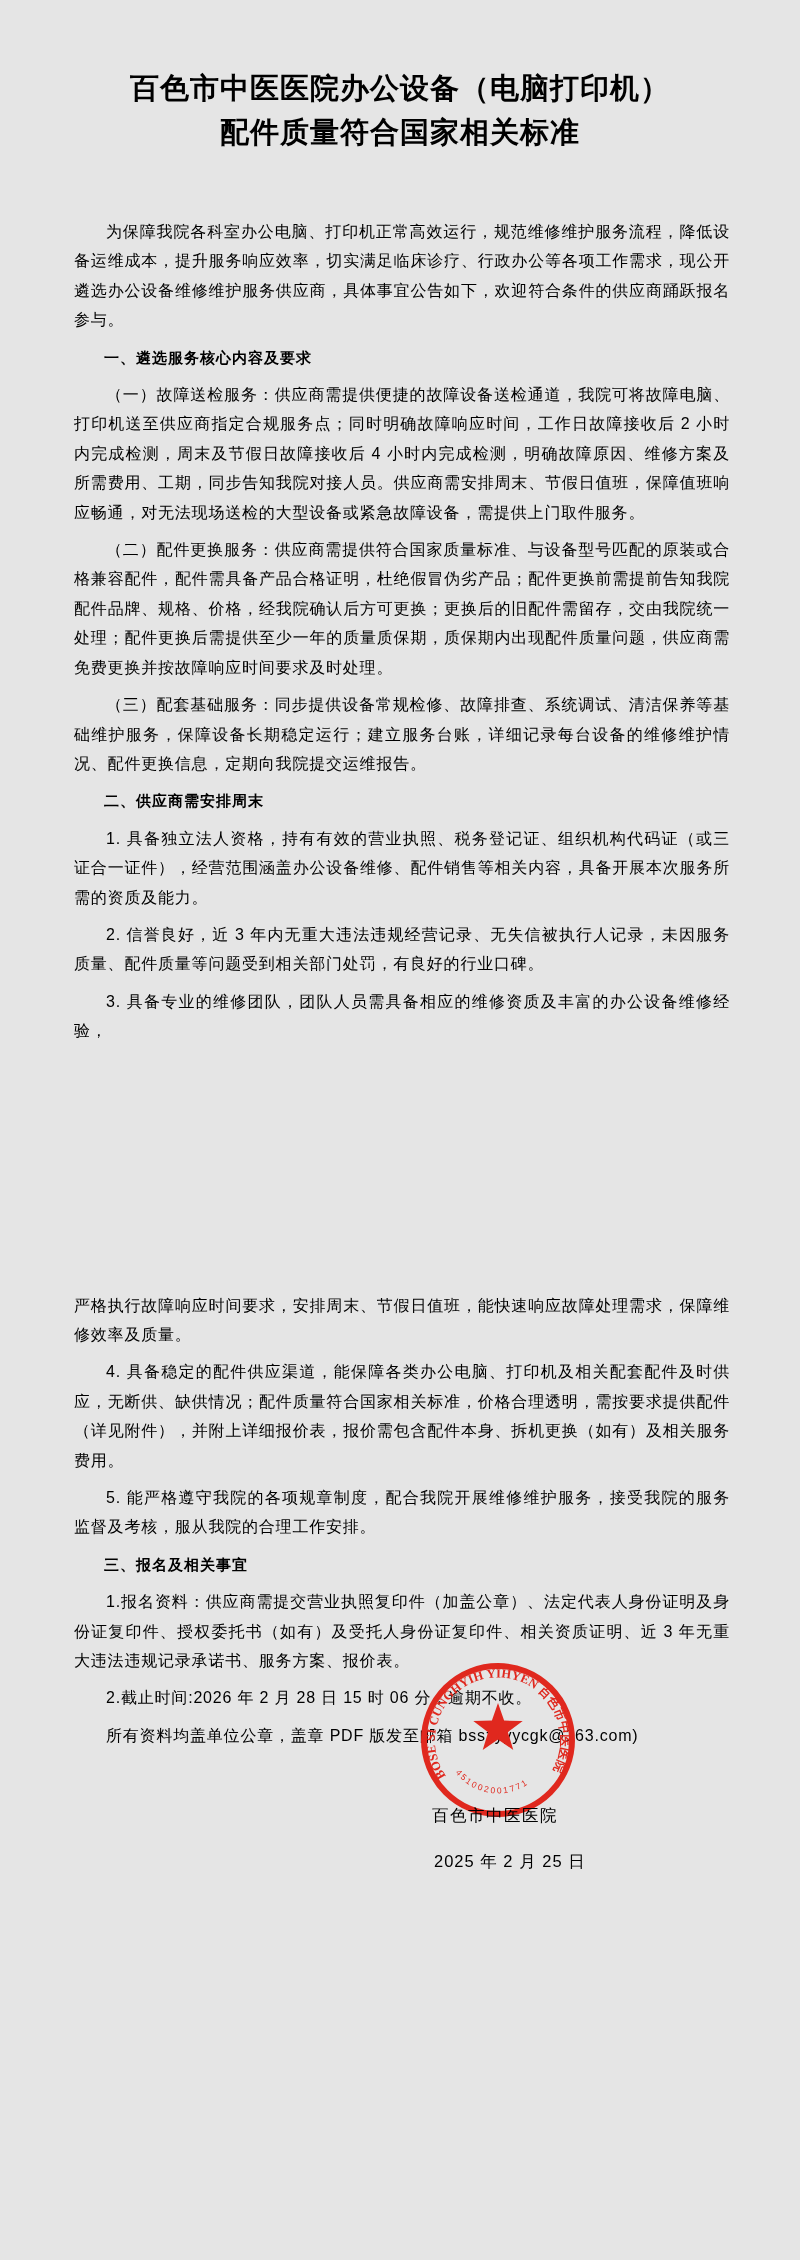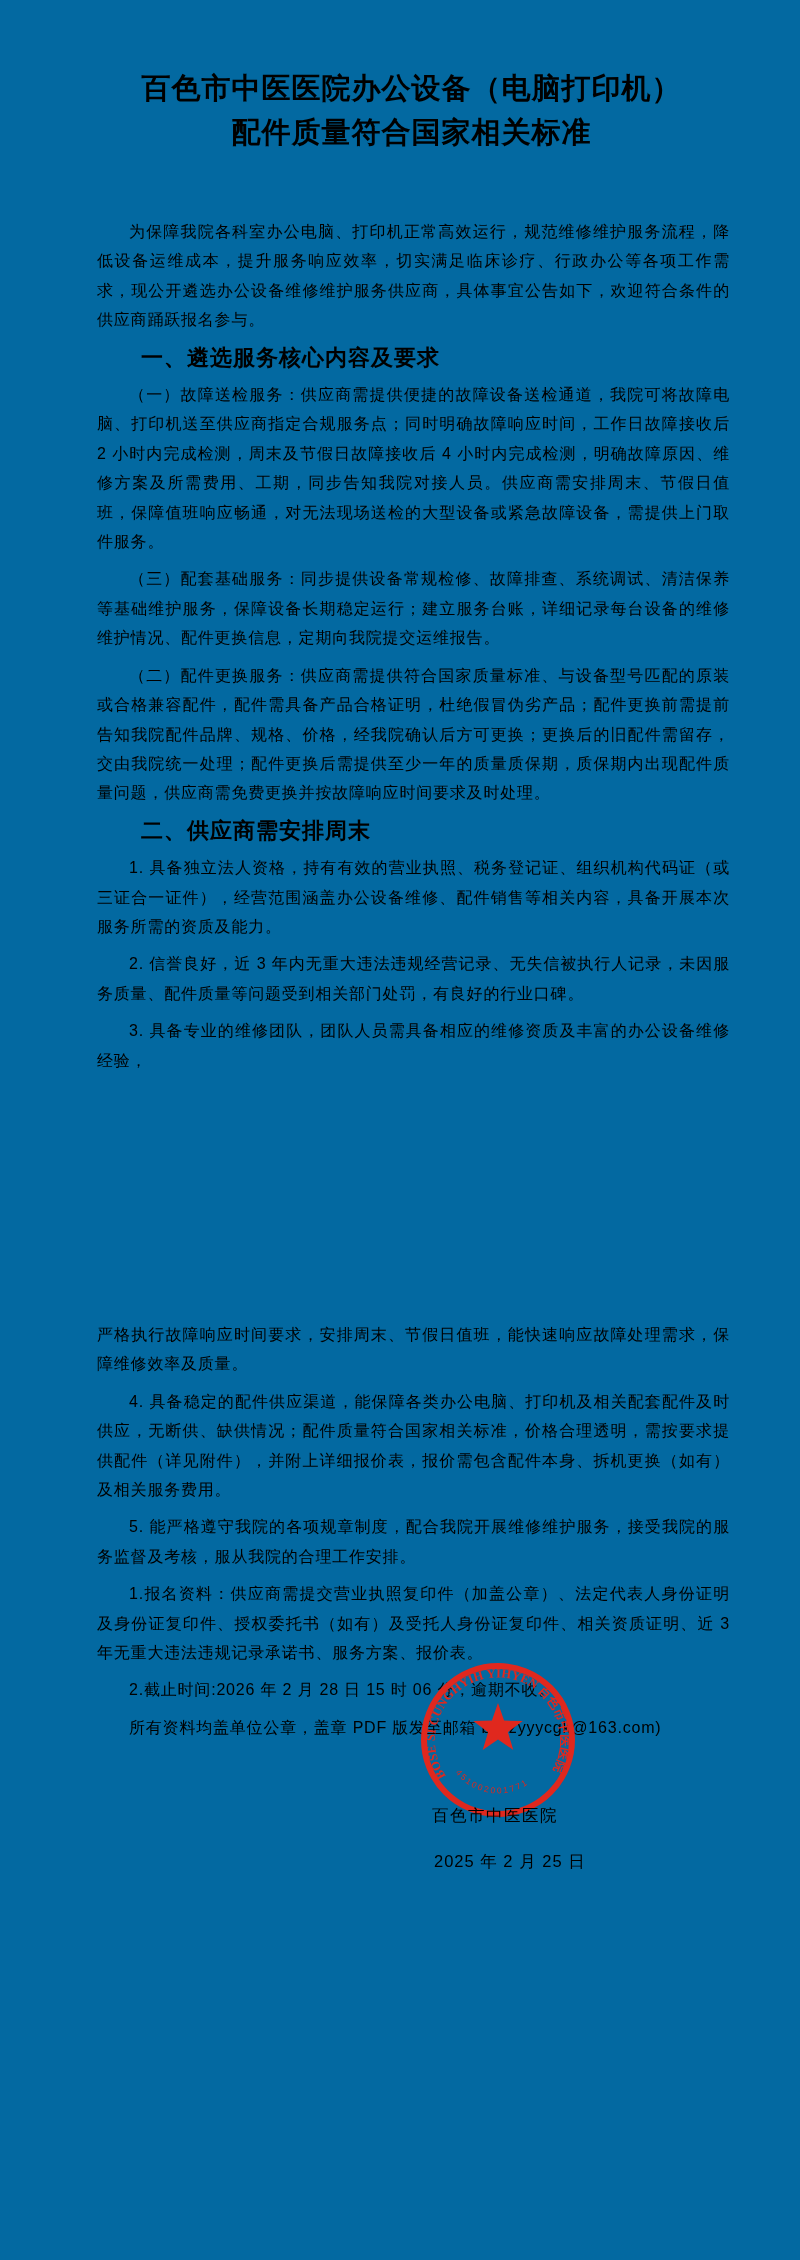--- a/index.html
+++ b/index.html
@@ -1,38 +1,38 @@
 <!DOCTYPE html>
 <html><head>
 <meta charset="utf-8">
 <style>
   html,body{margin:0;padding:0;}
   body{
     width:800px;height:2260px;position:relative;background:#ffffff;
     font-family:"Liberation Sans","DejaVu Sans",sans-serif;
     color:#000;
   }
-  .page{position:absolute;inset:0;background:#0369a1;overflow:hidden;padding-left:23px;}
+  .page{position:absolute;inset:0;background:#e5e5e5;overflow:hidden;}
   .title{
     margin:66px 40px 0 40px;
     text-align:center;
     font-family:"Liberation Serif","DejaVu Serif",serif;
     font-weight:bold;
     font-size:29px;line-height:44px;letter-spacing:1px;
   }
   .content{
     margin:63px 62px 0 66px;
     font-size:16px;line-height:29.4px;letter-spacing:0.8px;
     text-align:justify;
   }
   .content p{margin:8px;text-indent:2em;}
   .content p.noindent{text-indent:0;}
   .sec-heading{
     margin:0;text-indent:2em;
-    font-weight:bold;font-size:22px;letter-spacing:1px;
+    font-weight:bold;font-size:15px;letter-spacing:1px;
   }
   .pagebreak-gap{height:229px;}
   .attachment{margin-top:30px;}
   .seal{position:absolute;left:418px;top:1662px;width:160px;height:160px;}
   .seal svg{display:block;}
   .seal .ringtext{font-family:"Liberation Serif","DejaVu Serif",serif;font-weight:bold;font-size:12.5px;letter-spacing:1px;fill:#e0281e;}
   .seal .codetext{font-family:"Liberation Sans","DejaVu Sans",sans-serif;font-size:8.5px;letter-spacing:2px;fill:#e0281e;}
   .sign-org{
     position:absolute;left:432px;top:1805px;
     font-size:16.5px;letter-spacing:1.5px;color:#000;
@@ -50,34 +50,35 @@
   <div class="title">
     <div>百色市中医医院办公设备（电脑打印机）</div>
     <div>配件质量符合国家相关标准</div>
   </div>
 
   <div class="content">
     <p>为保障我院各科室办公电脑、打印机正常高效运行，规范维修维护服务流程，降低设备运维成本，提升服务响应效率，切实满足临床诊疗、行政办公等各项工作需求，现公开遴选办公设备维修维护服务供应商，具体事宜公告如下，欢迎符合条件的供应商踊跃报名参与。</p>
 
     <p class="sec-heading">一、遴选服务核心内容及要求</p>
     <p>（一）故障送检服务：供应商需提供便捷的故障设备送检通道，我院可将故障电脑、打印机送至供应商指定合规服务点；同时明确故障响应时间，工作日故障接收后 2 小时内完成检测，周末及节假日故障接收后 4 小时内完成检测，明确故障原因、维修方案及所需费用、工期，同步告知我院对接人员。供应商需安排周末、节假日值班，保障值班响应畅通，对无法现场送检的大型设备或紧急故障设备，需提供上门取件服务。</p>
+    <p>（二）配件更换服务：供应商需提供符合国家质量标准、与设备型号匹配的原装或合格兼容配件，配件需具备产品合格证明，杜绝假冒伪劣产品；配件更换前需提前告知我院配件品牌、规格、价格，经我院确认后方可更换；更换后的旧配件需留存，交由我院统一处理；配件更换后需提供至少一年的质量质保期，质保期内出现配件质量问题，供应商需免费更换并按故障响应时间要求及时处理。</p>
     <p>（三）配套基础服务：同步提供设备常规检修、故障排查、系统调试、清洁保养等基础维护服务，保障设备长期稳定运行；建立服务台账，详细记录每台设备的维修维护情况、配件更换信息，定期向我院提交运维报告。</p>
-    <p>（二）配件更换服务：供应商需提供符合国家质量标准、与设备型号匹配的原装或合格兼容配件，配件需具备产品合格证明，杜绝假冒伪劣产品；配件更换前需提前告知我院配件品牌、规格、价格，经我院确认后方可更换；更换后的旧配件需留存，交由我院统一处理；配件更换后需提供至少一年的质量质保期，质保期内出现配件质量问题，供应商需免费更换并按故障响应时间要求及时处理。</p>
 
     <p class="sec-heading">二、供应商需安排周末</p>
     <p>1. 具备独立法人资格，持有有效的营业执照、税务登记证、组织机构代码证（或三证合一证件），经营范围涵盖办公设备维修、配件销售等相关内容，具备开展本次服务所需的资质及能力。</p>
     <p>2. 信誉良好，近 3 年内无重大违法违规经营记录、无失信被执行人记录，未因服务质量、配件质量等问题受到相关部门处罚，有良好的行业口碑。</p>
     <p>3. 具备专业的维修团队，团队人员需具备相应的维修资质及丰富的办公设备维修经验，</p>
 
     <div class="pagebreak-gap"></div>
 
     <p class="noindent">严格执行故障响应时间要求，安排周末、节假日值班，能快速响应故障处理需求，保障维修效率及质量。</p>
     <p>4. 具备稳定的配件供应渠道，能保障各类办公电脑、打印机及相关配套配件及时供应，无断供、缺供情况；配件质量符合国家相关标准，价格合理透明，需按要求提供配件（详见附件），并附上详细报价表，报价需包含配件本身、拆机更换（如有）及相关服务费用。</p>
     <p>5. 能严格遵守我院的各项规章制度，配合我院开展维修维护服务，接受我院的服务监督及考核，服从我院的合理工作安排。</p>
 
+    <p class="sec-heading">三、报名及相关事宜</p>
     <p>1.报名资料：供应商需提交营业执照复印件（加盖公章）、法定代表人身份证明及身份证复印件、授权委托书（如有）及受托人身份证复印件、相关资质证明、近 3 年无重大违法违规记录承诺书、服务方案、报价表。</p>
     <p>2.截止时间:2026 年 2 月 28 日 15 时 06 分，逾期不收。</p>
     <p>所有资料均盖单位公章，盖章 PDF 版发至邮箱 bsszyyycgk@163.com)</p>
   </div>
 
   <div class="seal">
     <svg width="160" height="160" viewBox="0 0 160 160">
       <circle cx="80" cy="78" r="74" fill="none" stroke="#e0281e" stroke-width="6"></circle>
       <polygon fill="#e0281e" points="80,41 86.1,58.6 104.7,59 89.9,70.2 95.3,88 80,77.4 64.7,88 70.1,70.2 55.3,59 73.9,58.6"></polygon>
       <path id="sealTopArc" d="M 28,114 A 63,63 0 1 1 132,114" fill="none"></path>

